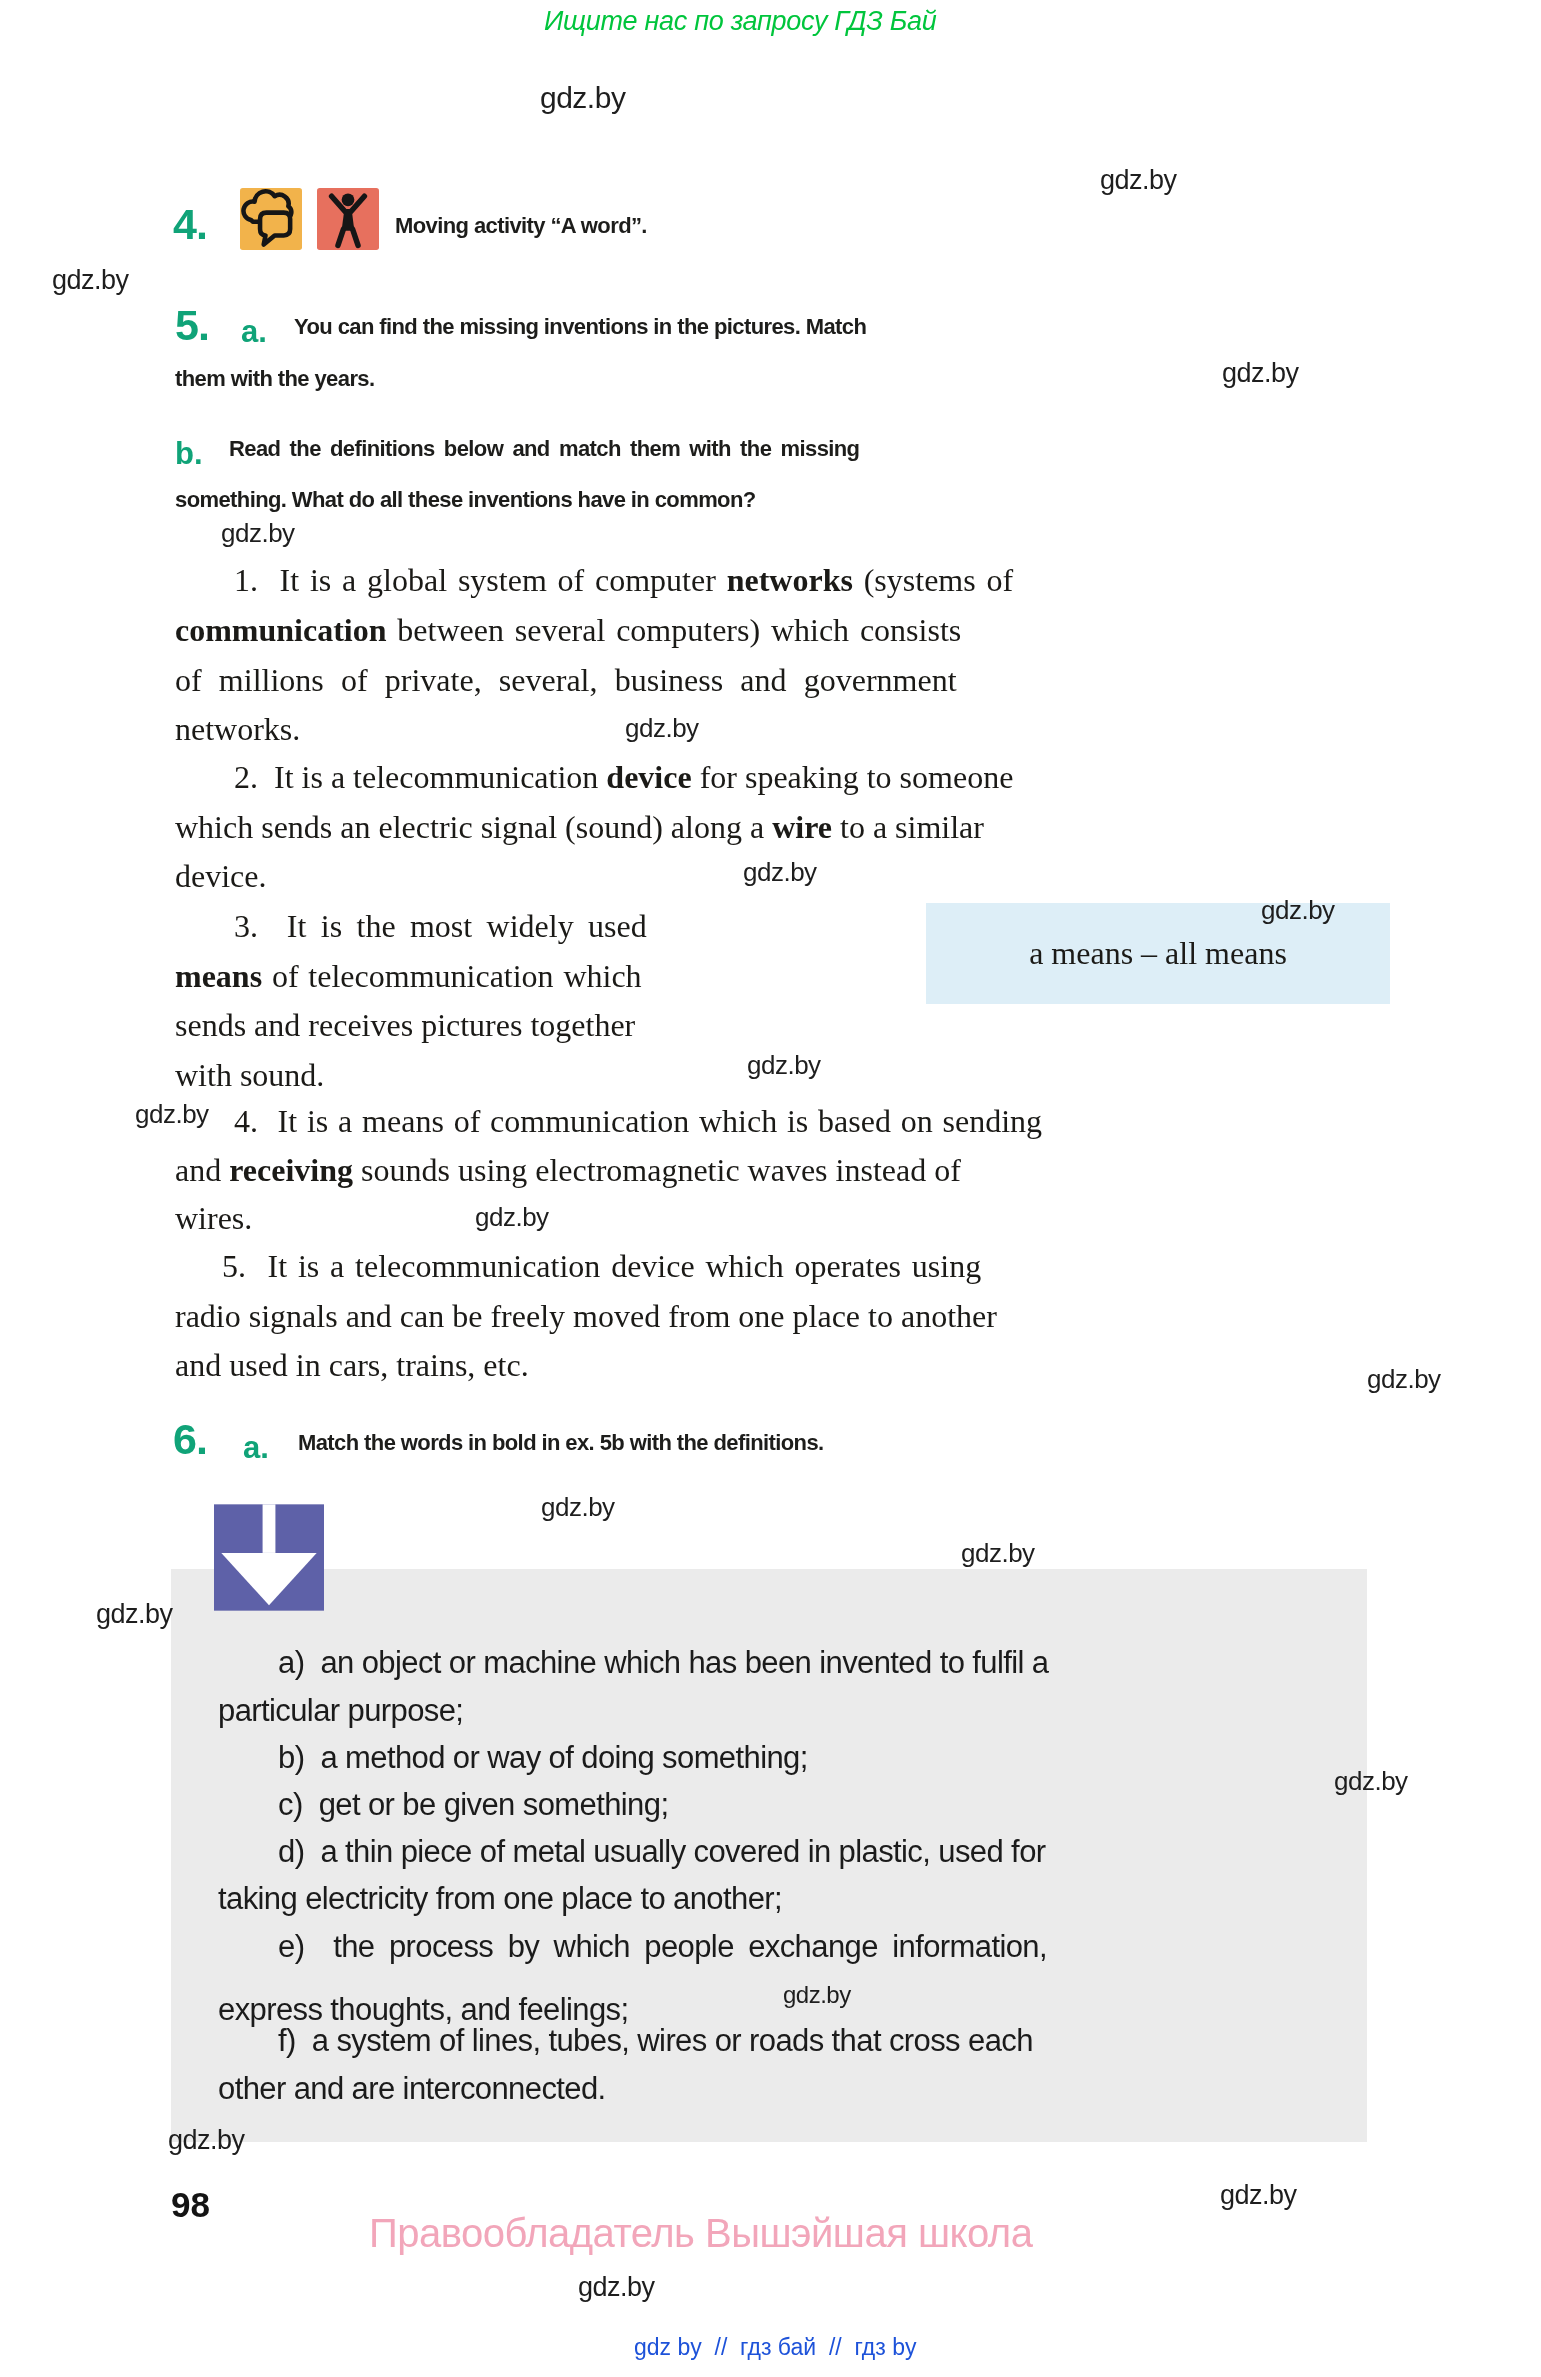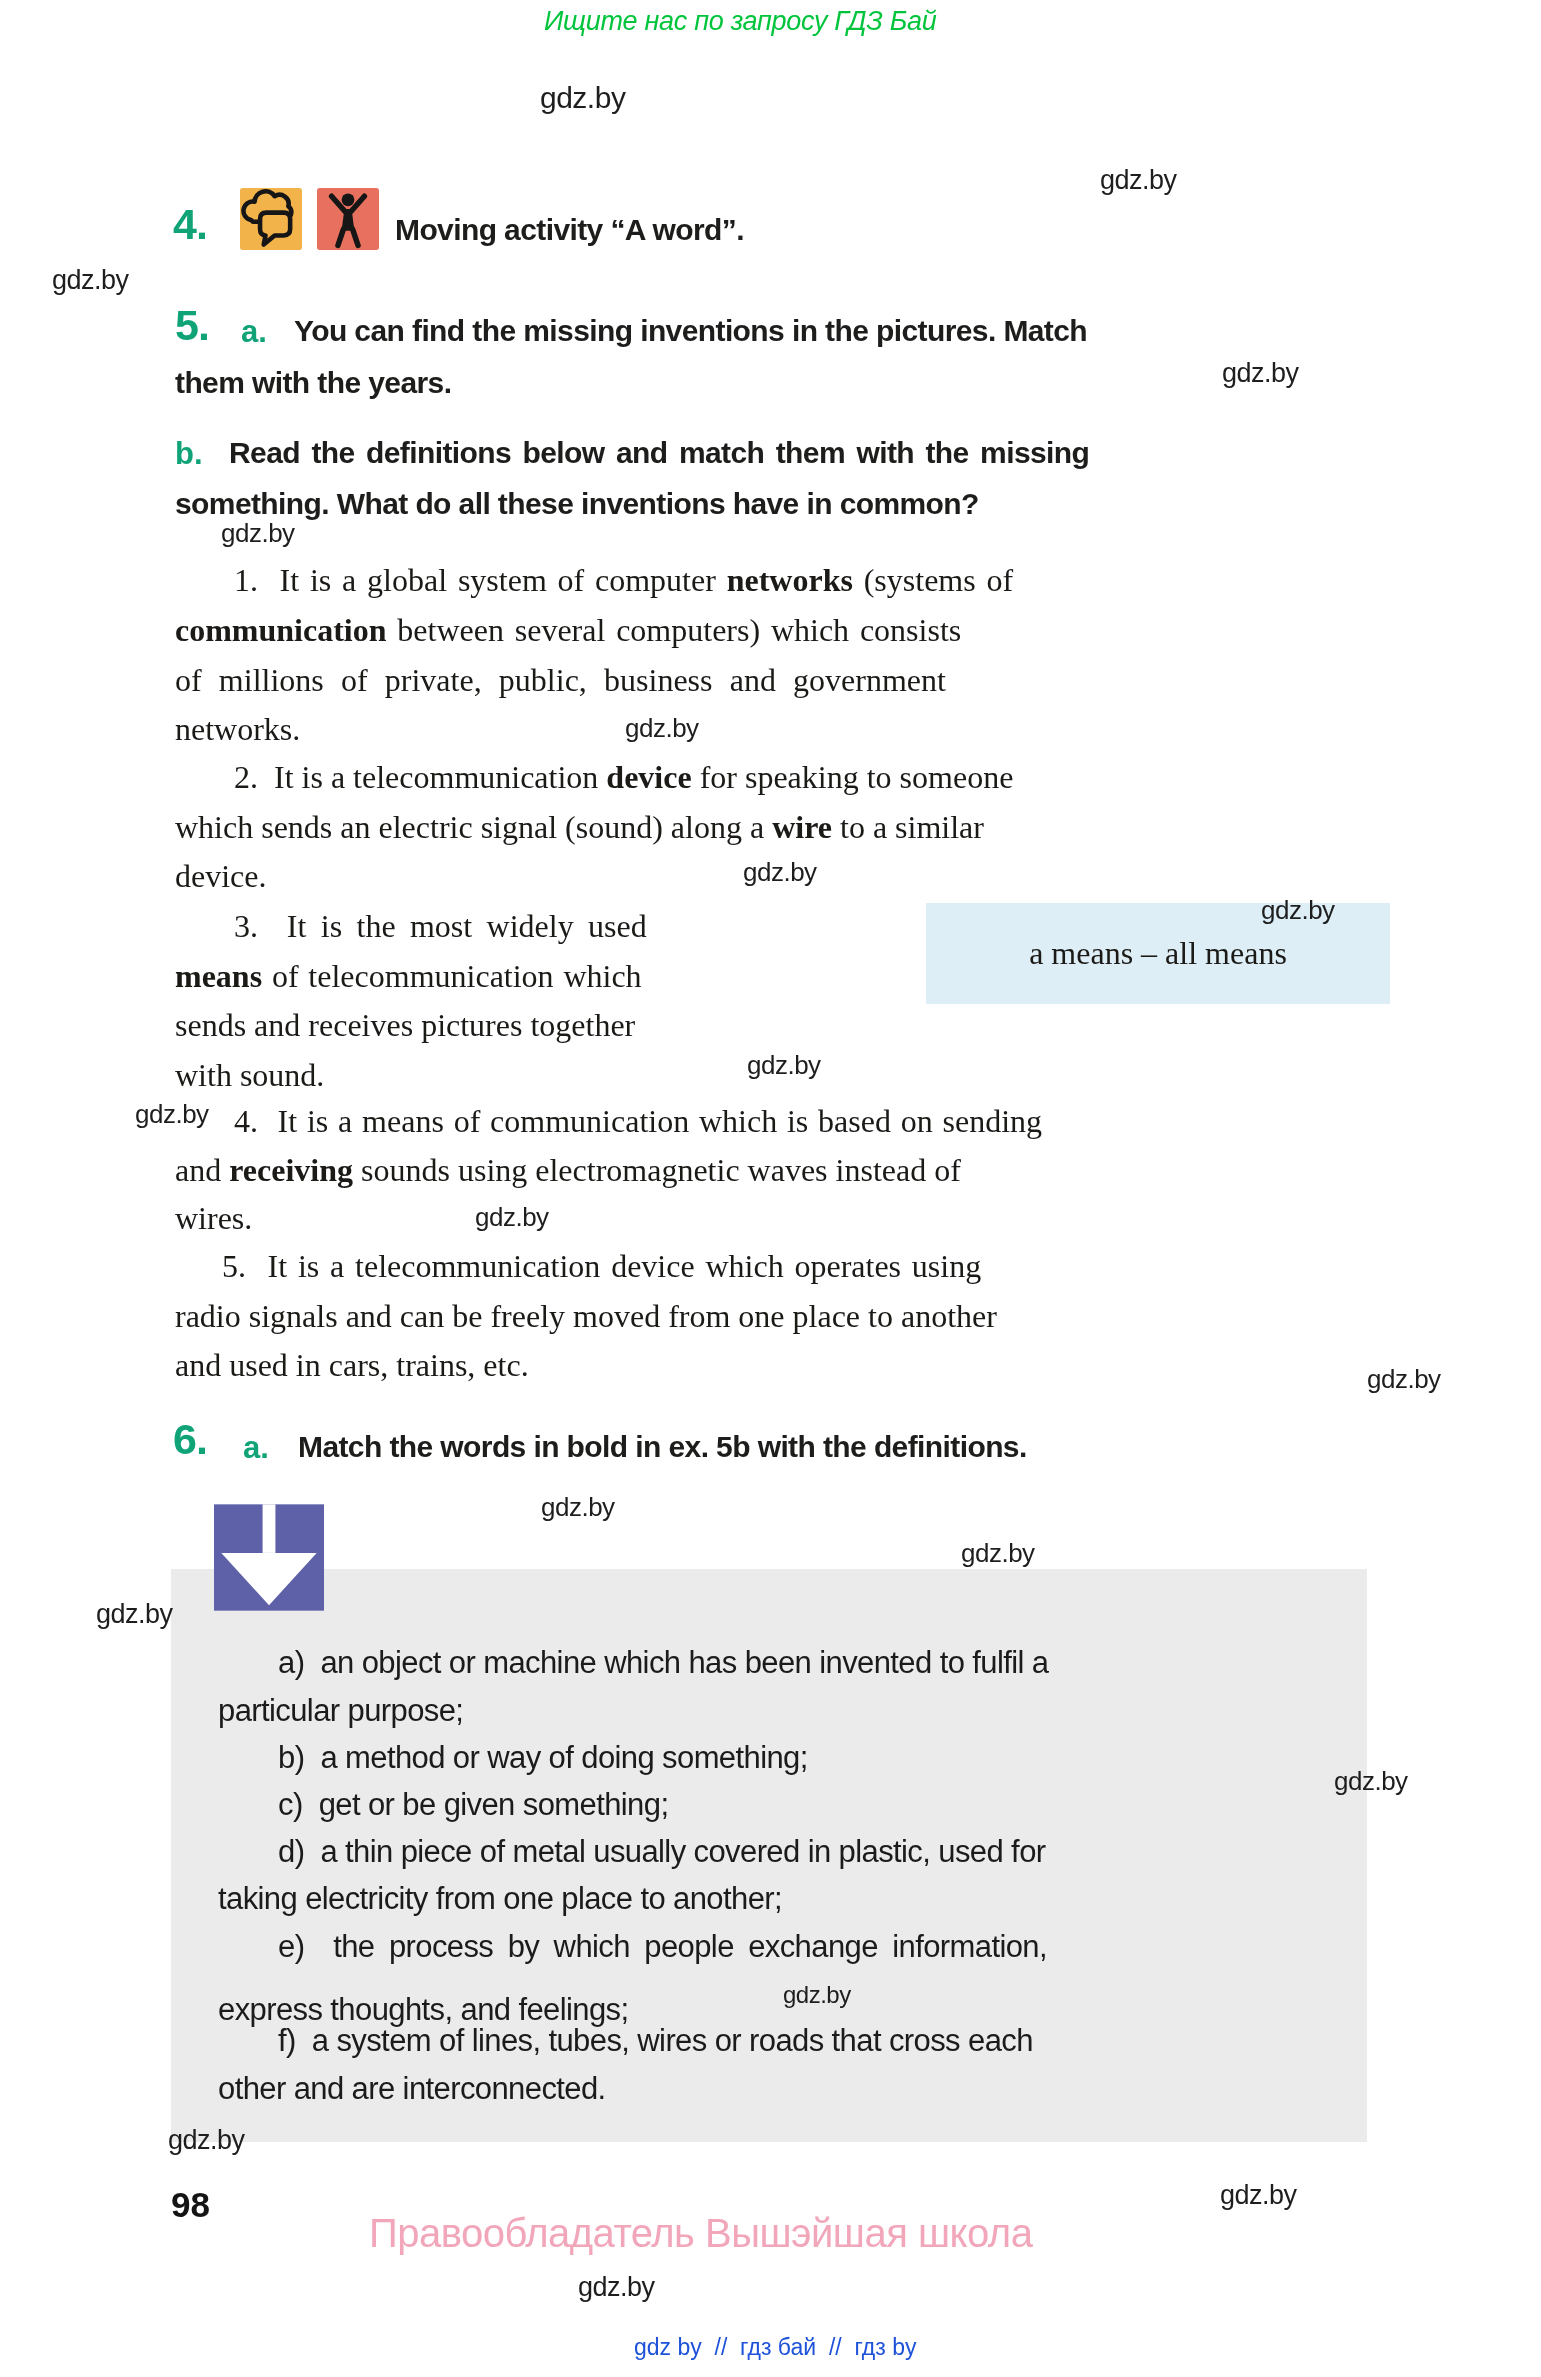--- a/index.html
+++ b/index.html
@@ -7,21 +7,21 @@
     width:1541px;height:2377px;position:relative;background:#ffffff;
     font-family:"Liberation Sans",sans-serif;overflow:hidden;
   }
   .abs{position:absolute;}
   .line{position:absolute;white-space:pre;}
   .wm{position:absolute;white-space:pre;font-family:"Liberation Sans",sans-serif;
       font-size:27px;color:#1e1e1e;letter-spacing:-0.5px;}
   .promo{position:absolute;font-size:27px;color:#00c53c;letter-spacing:-0.3px;}
   .exnum{position:absolute;font-weight:bold;font-size:43px;color:#10a378;letter-spacing:-0.9px;}
   .exlabel{position:absolute;font-weight:bold;font-size:31px;color:#10a378;}
-  .h{font-weight:bold;font-size:30px;color:#1d1d1b;letter-spacing:-0.6px;}
+  .h{font-weight:bold;font-size:22px;color:#1d1d1b;letter-spacing:-0.6px;}
   .serif{font-family:"Liberation Serif",serif;font-size:32px;color:#1b1a17;}
   .b{font-weight:bold;}
   .icon{position:absolute;width:62px;height:62px;}
   .meansbox{position:absolute;left:926px;top:903px;width:464px;height:101px;
     background:#ddeef7;display:flex;align-items:center;justify-content:center;}
   .graybox{position:absolute;left:171px;top:1569px;width:1196px;height:573px;background:#ebebeb;}
   .gitem{font-size:31px;color:#1b1b1b;letter-spacing:-0.6px;}
   .pagenum{position:absolute;left:171px;top:2185px;font-weight:bold;font-size:35px;color:#141414;}
   .pink{position:absolute;left:369px;top:2211px;font-size:40px;color:#f2a6ba;letter-spacing:-0.5px;}
   .links{position:absolute;left:634px;top:2334px;font-size:23px;color:#1d52d9;white-space:pre;}
@@ -84,21 +84,21 @@
 <div class="exlabel" style="left:241px;top:314px;">a.</div>
 <div class="line h" style="left:294px;top:314px;">You can find the missing inventions in the pictures. Match</div>
 <div class="line h" style="left:175px;top:366px;">them with the years.</div>
 
 <div class="exlabel" style="left:175px;top:436px;">b.</div>
 <div class="line h ws4" style="left:229px;top:436px;">Read the definitions below and match them with the missing</div>
 <div class="line h" style="left:175px;top:487px;">something. What do all these inventions have in common?</div>
 
 <div class="line serif ws3" style="left:234px;top:562px;"><span>1.  It is a global system of computer </span><span class="b">networks</span><span> (systems of</span></div>
 <div class="line serif ws3" style="left:175px;top:612px;"><span class="b">communication</span><span> between several computers) which consists</span></div>
-<div class="line serif ws10" style="left:175px;top:662px;">of millions of private, public, business and government</div>
+<div class="line serif ws10" style="left:175px;top:662px;">of millions of private, several, business and government</div>
 <div class="line serif" style="left:175px;top:711px;">networks.</div>
 
 <div class="line serif" style="left:234px;top:759px;"><span>2.  It is a telecommunication </span><span class="b">device</span><span> for speaking to someone</span></div>
 <div class="line serif" style="left:175px;top:809px;"><span>which sends an electric signal (sound) along a </span><span class="b">wire</span><span> to a similar</span></div>
 <div class="line serif" style="left:175px;top:858px;">device.</div>
 
 <div class="line serif ws7" style="left:234px;top:908px;">3.  It is the most widely used</div>
 <div class="line serif ws2" style="left:175px;top:958px;"><span class="b">means</span><span> of telecommunication which</span></div>
 <div class="line serif" style="left:175px;top:1007px;">sends and receives pictures together</div>
 <div class="line serif" style="left:175px;top:1057px;">with sound.</div>

